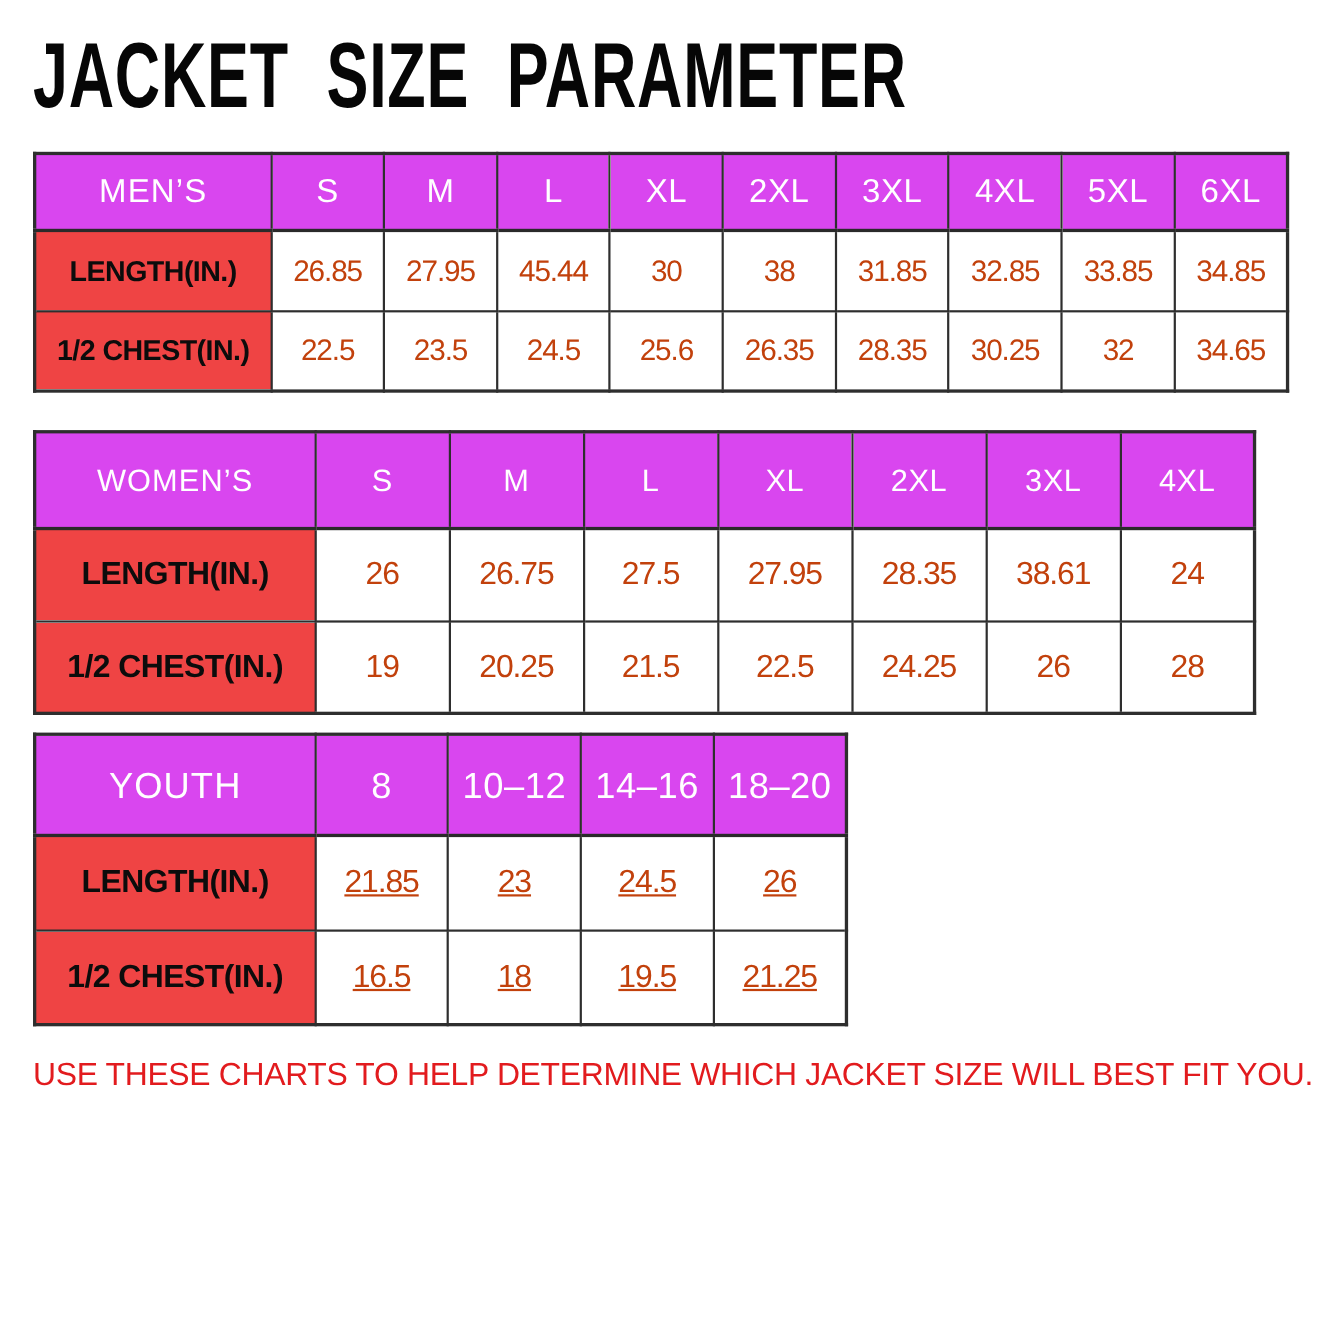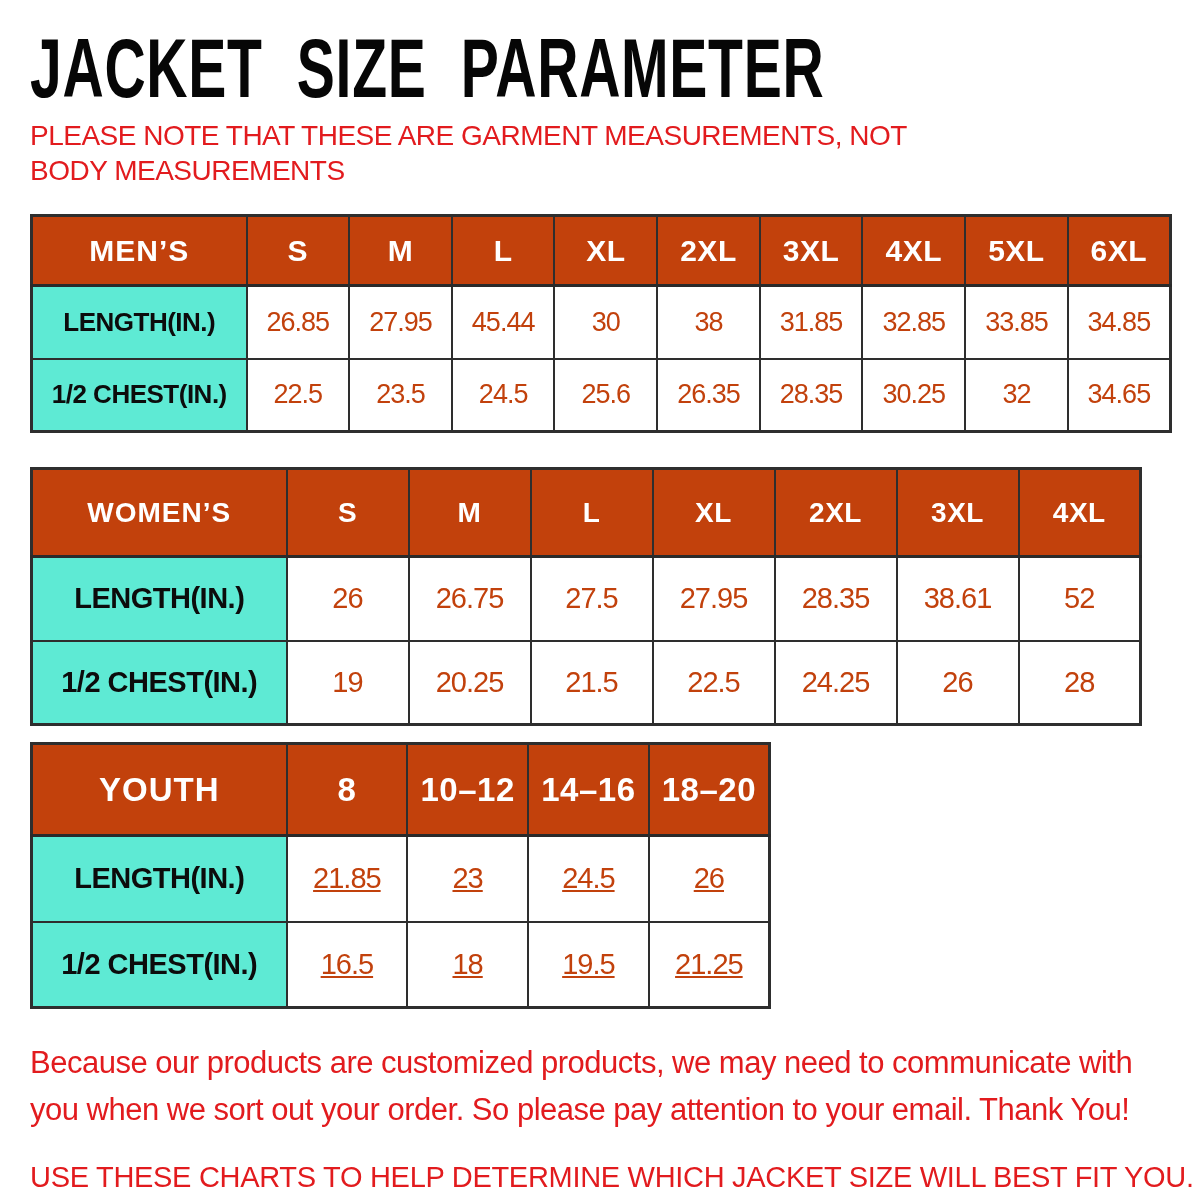--- a/index.html
+++ b/index.html
@@ -23,25 +23,25 @@
 
   table.size-table{
     border-collapse:collapse;table-layout:fixed;
     border:3px solid #2e2e2e;
   }
   table.size-table th,table.size-table td{
     border:2px solid #2e2e2e;text-align:center;vertical-align:middle;padding:0;
     overflow:hidden;
   }
   table.size-table thead th{
-    background:#c2410c;color:#ffffff;font-weight:700;
+    background:#d946ef;color:#ffffff;font-weight:400;
     border-bottom:3px solid #2a2a2a;letter-spacing:0.5px;
   }
   table.size-table thead th.group{letter-spacing:1px;}
-  table.size-table tbody th{font-weight:700;color:#0c0c0c;letter-spacing:-0.5px;background:#5eead4;}
+  table.size-table tbody th{font-weight:700;color:#0c0c0c;letter-spacing:-0.5px;background:#ef4444;}
   table.size-table tbody td{font-weight:400;color:#c2410c;letter-spacing:-1px;background:#fff;}
 
   #table-mens{width:1142px;margin-top:26px;}
   #table-mens thead tr{height:70px;}
   #table-mens tbody tr{height:73px;}
   #table-mens thead th{font-size:30px;}
   #table-mens tbody th{font-size:26px;}
   #table-mens tbody td{font-size:27px;}
 
   #table-womens{width:1112px;margin-top:34px;}
@@ -67,21 +67,20 @@
     margin:28px 0 0 0;white-space:nowrap;
   }
 </style>
 </head>
 <body>
 
 <div class="content">
 
   <h1 class="title">JACKET SIZE PARAMETER</h1>
 
-  <p class="note">PLEASE NOTE THAT THESE ARE GARMENT MEASUREMENTS, NOT BODY MEASUREMENTS</p>
 
   <table class="size-table" id="table-mens">
       <colgroup>
         <col style="width: 215px;">
         <col>
         <col>
         <col>
         <col>
         <col>
         <col>
@@ -156,21 +155,21 @@
       </thead>
       <tbody>
         <tr>
           <th>LENGTH(IN.)</th>
           <td>26</td>
           <td>26.75</td>
           <td>27.5</td>
           <td>27.95</td>
           <td>28.35</td>
           <td>38.61</td>
-          <td>52</td>
+          <td>24</td>
         </tr>
         <tr>
           <th>1/2 CHEST(IN.)</th>
           <td>19</td>
           <td>20.25</td>
           <td>21.5</td>
           <td>22.5</td>
           <td>24.25</td>
           <td>26</td>
           <td>28</td>
@@ -206,17 +205,16 @@
         <tr>
           <th>1/2 CHEST(IN.)</th>
           <td>16.5</td>
           <td>18</td>
           <td>19.5</td>
           <td>21.25</td>
         </tr>
       </tbody>
     </table>
 
-  <p class="footer-para">Because our products are customized products, we may need to communicate with you when we sort out your order. So please pay attention to your email. Thank You!</p>
 
   <p class="footer-final">USE THESE CHARTS TO HELP DETERMINE WHICH JACKET SIZE WILL BEST FIT YOU.</p>
 
 </div>
 
 </body></html>

